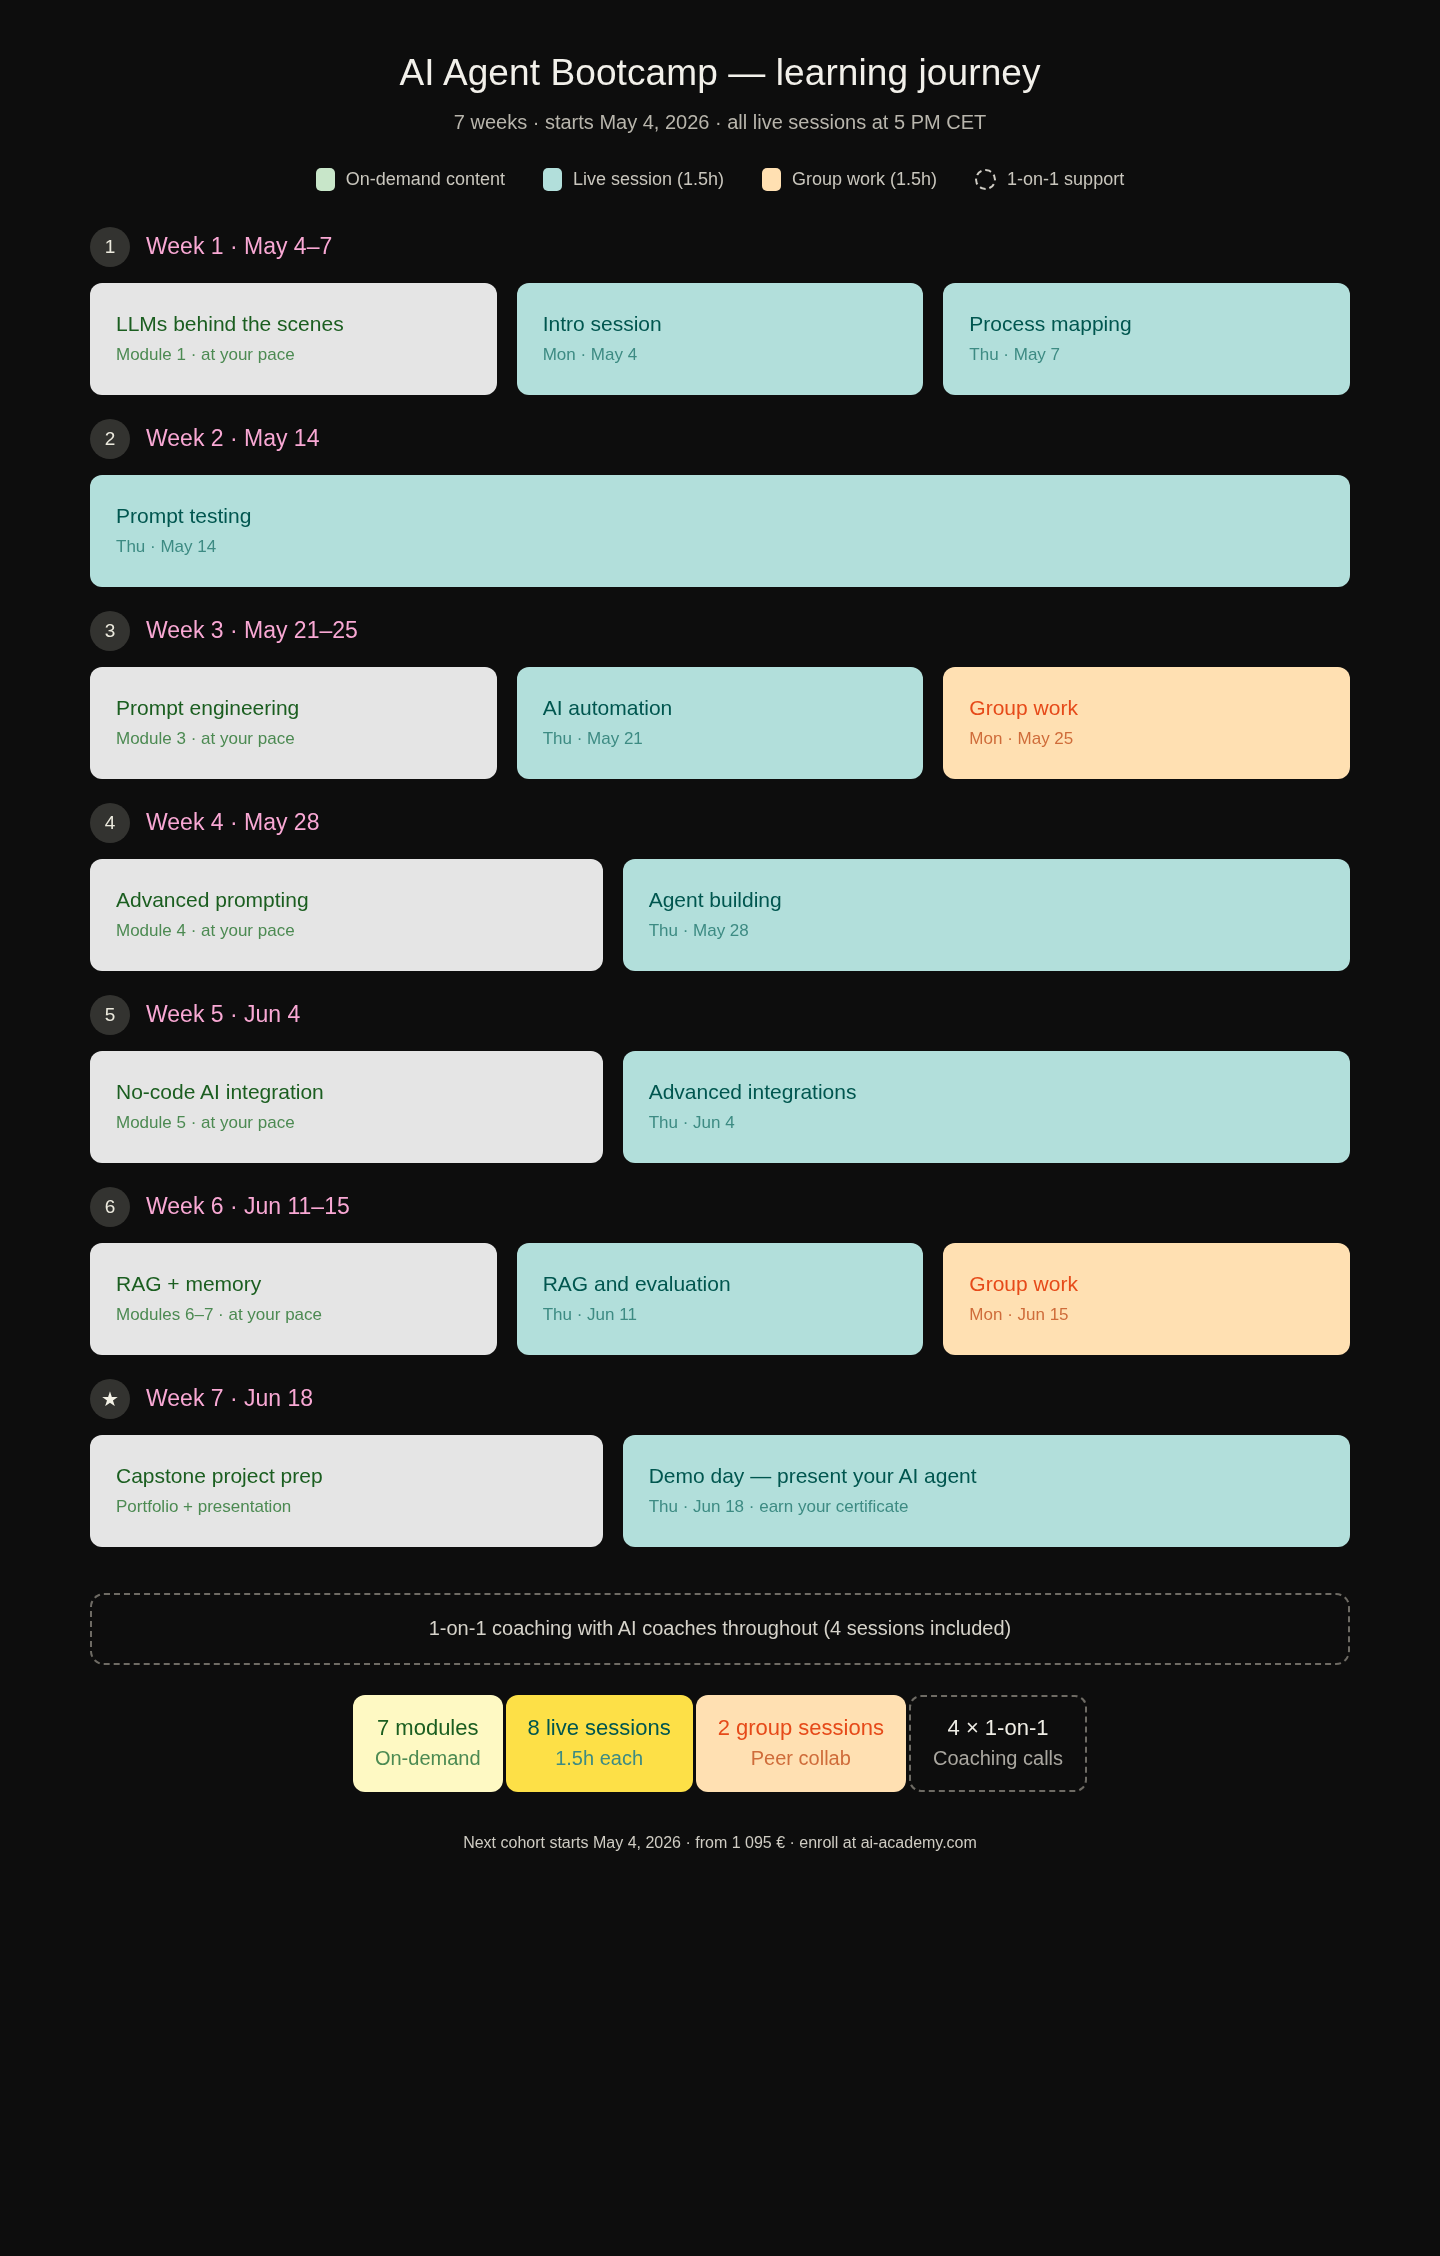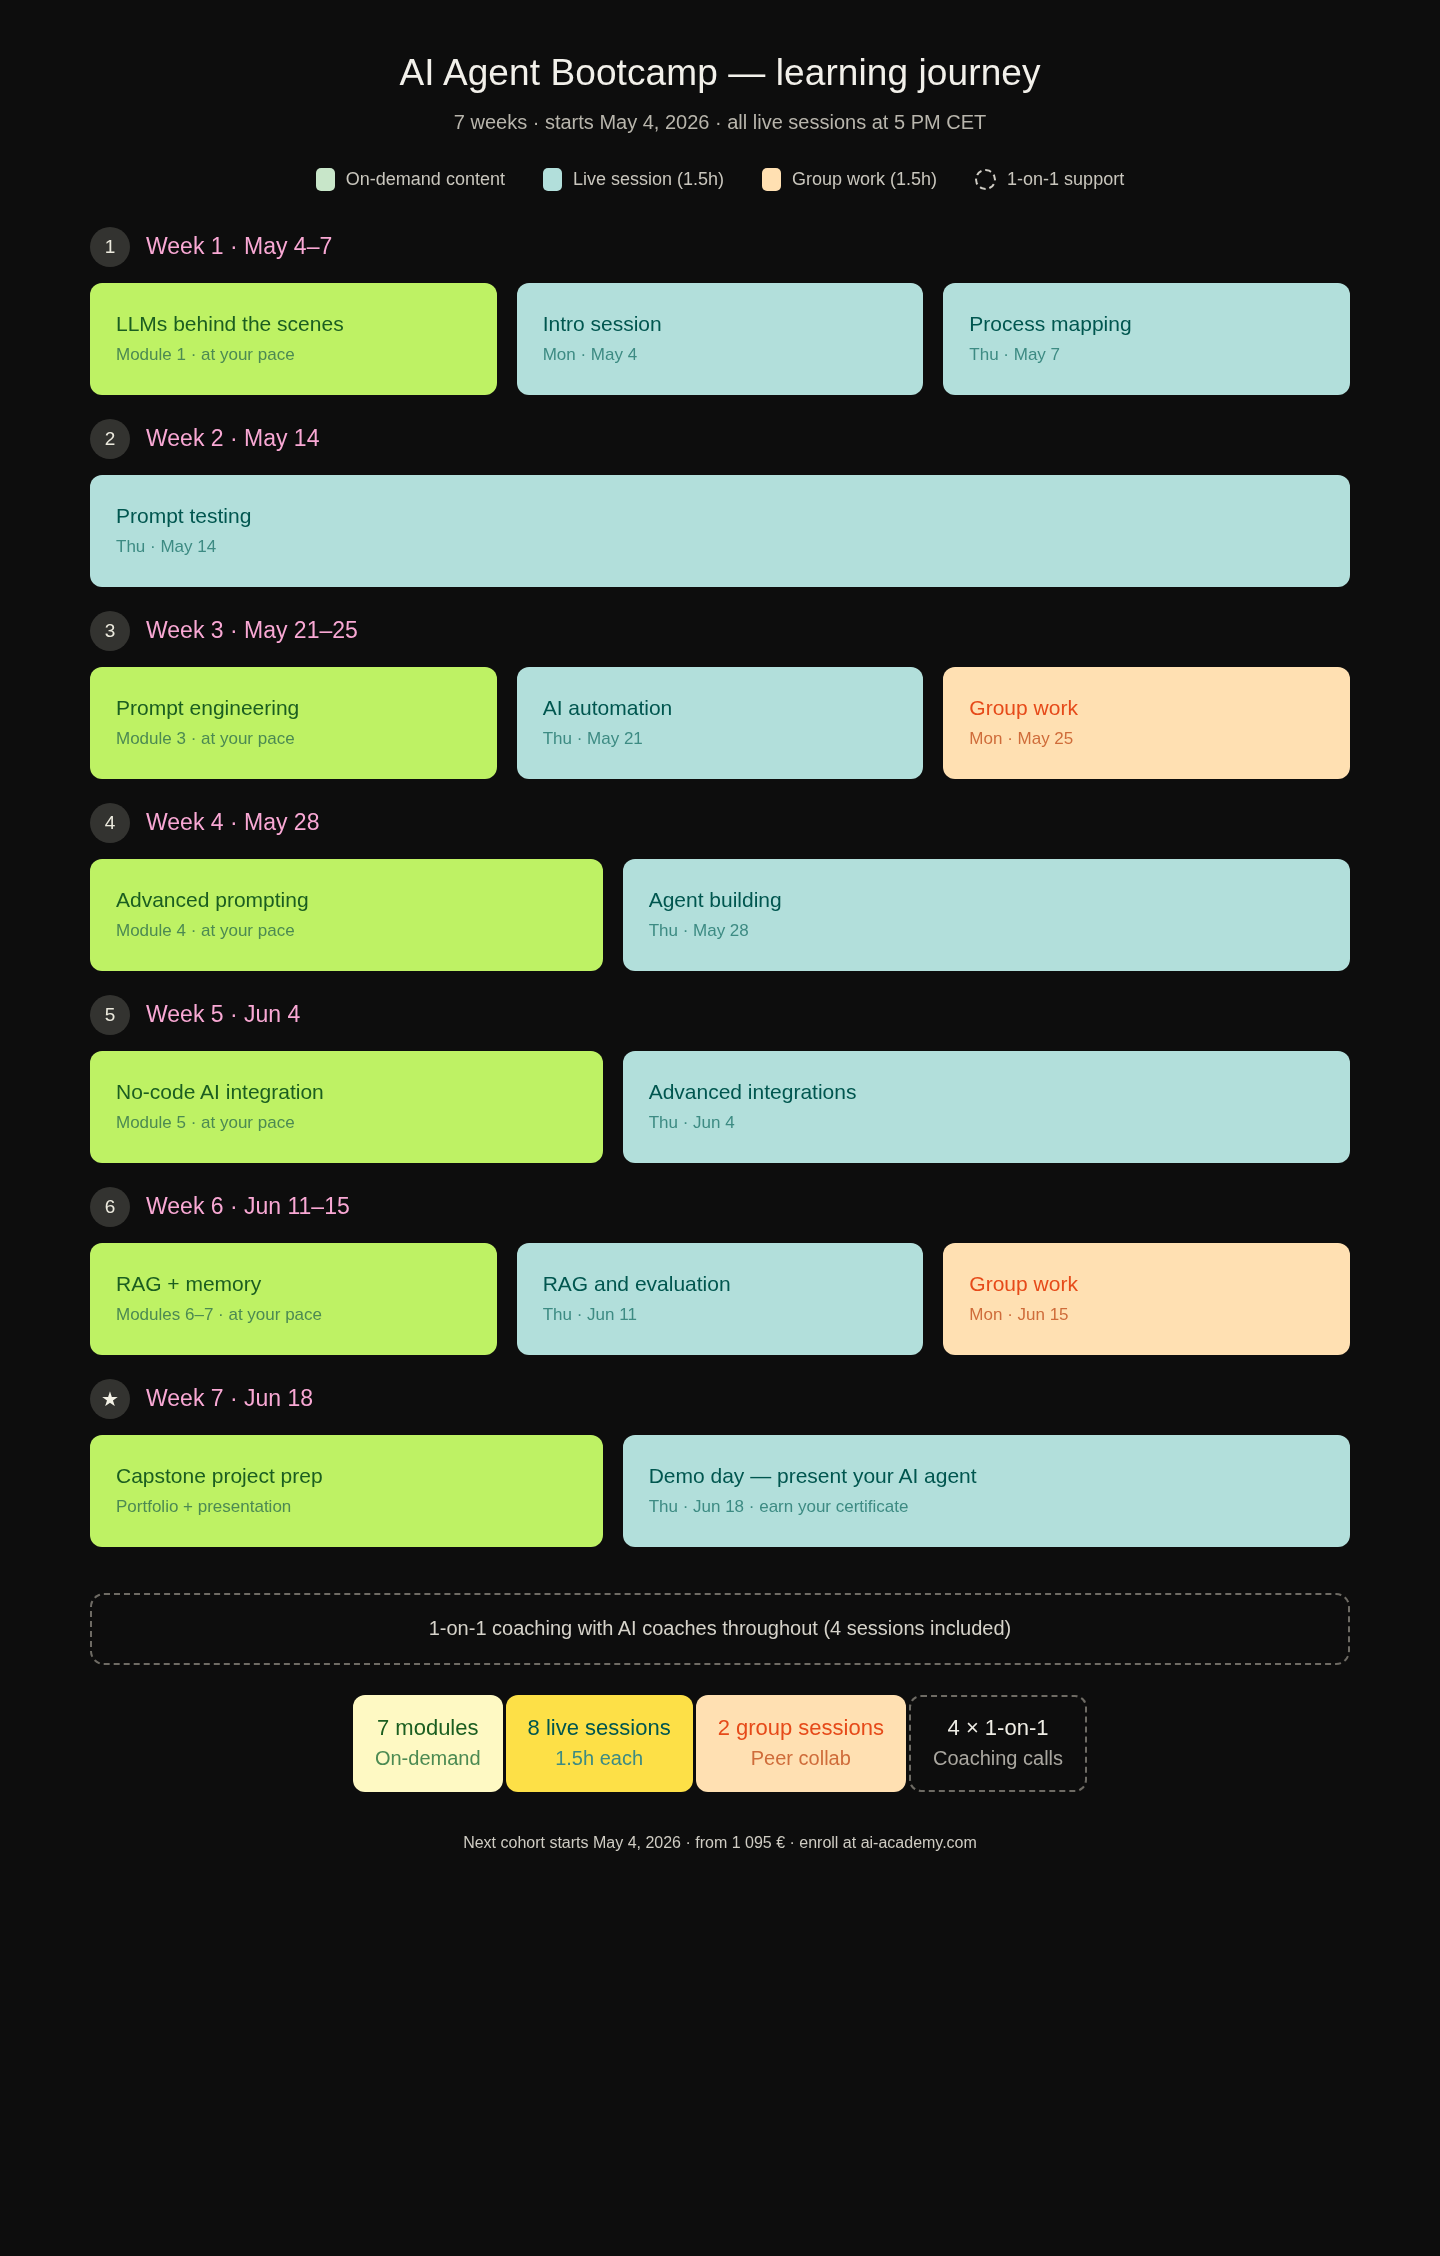--- a/index.html
+++ b/index.html
@@ -121,21 +121,21 @@
     display: flex;
     flex-direction: column;
     justify-content: center;
     gap: 9px;
   }
 
   .card-title { font-size: 21px; line-height: 1.2; }
   .card-meta  { font-size: 17px; line-height: 1.2; }
 
   
-  .card.ondemand  { background: #bef264; }
+  .card.ondemand  { background: #e5e5e5; }
   .card.ondemand  .card-title { color: #1b5e20; }
   .card.ondemand  .card-meta  { color: #4c8a52; }
 
   .card.live      { background: #b2dfdb; }
   .card.live      .card-title { color: #00564f; }
   .card.live      .card-meta  { color: #3d8b83; }
 
   .card.group     { background: #ffe0b2; }
   .card.group     .card-title { color: #e64a19; }
   .card.group     .card-meta  { color: #cf6c3a; }

